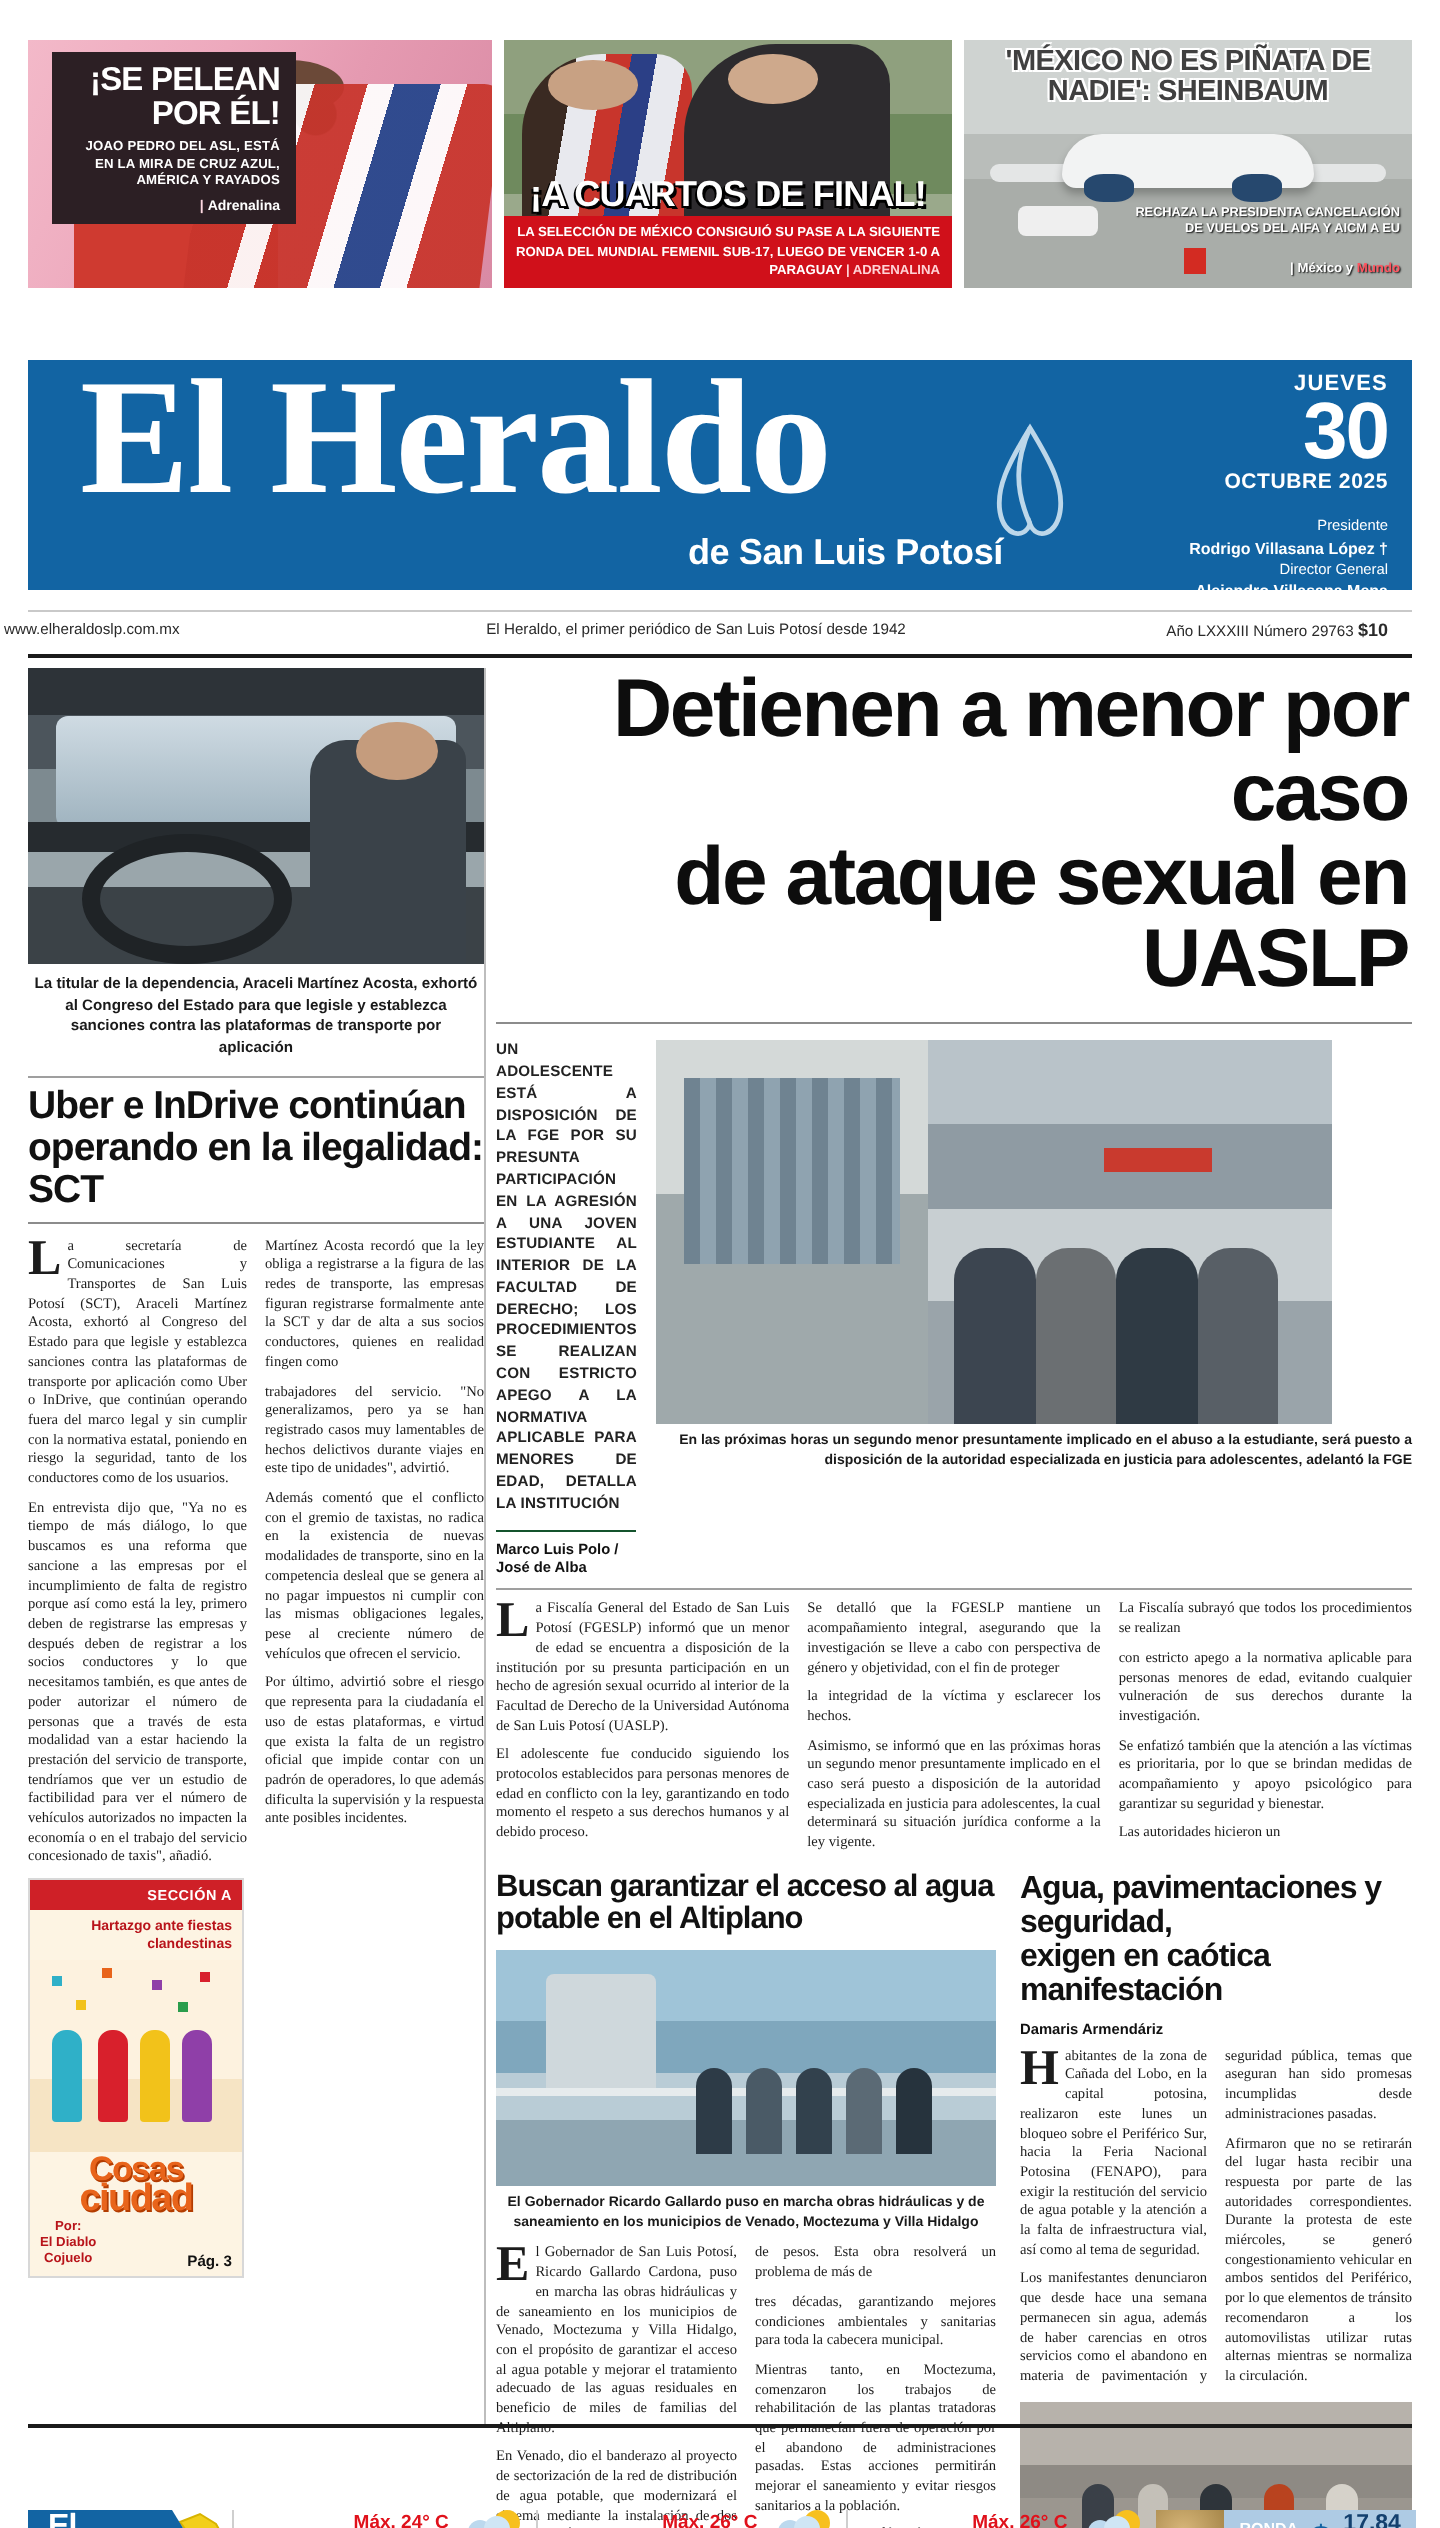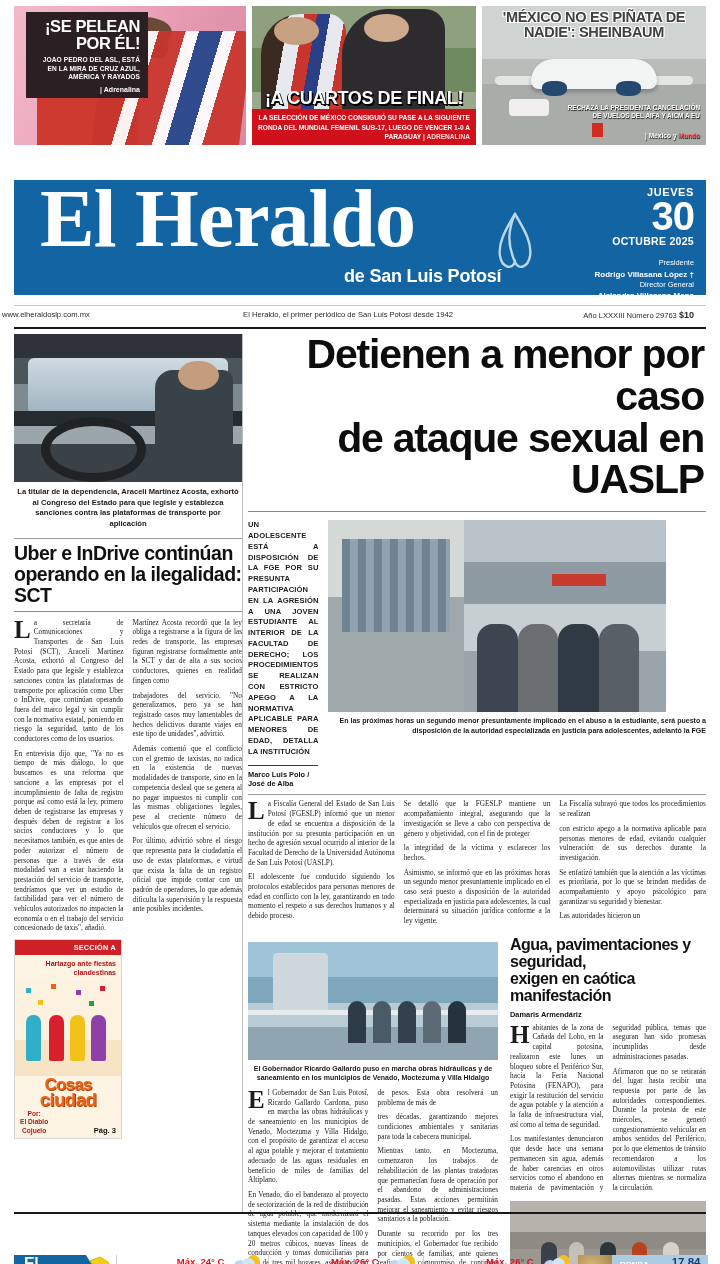--- a/index.html
+++ b/index.html
@@ -6,21 +6,21 @@
   html, body {
     width: 720px; height: 1264px;
     background: #ffffff;
     font-family: "Liberation Sans", sans-serif;
     overflow: hidden;
   }
   .page { position: relative; width: 720px; height: 1264px; background: #fff; }
 
   
   .promo-strip {
-    position: absolute; top: 6px; left: 14px; width: 692px; height: 139px;
+    position: absolute; top: 20px; left: 14px; width: 692px; height: 124px;
     display: flex; gap: 6px; text-decoration: underline;
   }
   .promo { position: relative; overflow: hidden; background: #d9d9d9; }
   .promo.p1 { width: 232px; }
   .promo.p2 { width: 224px; }
   .promo.p3 { width: 224px; }
 
   
   .ph-soccer1 {
     position: absolute; inset: 0;
@@ -462,20 +462,21 @@
       <p>Asimismo, se informó que en las próximas horas un segundo menor presuntamente implicado en el caso será puesto a disposición de la autoridad especializada en justicia para adolescentes, la cual determinará su situación jurídica conforme a la ley vigente.</p>
       <p>La Fiscalía subrayó que todos los procedimientos se realizan</p>
       <p>con estricto apego a la normativa aplicable para personas menores de edad, evitando cualquier vulneración de sus derechos durante la investigación.</p>
       <p>Se enfatizó también que la atención a las víctimas es prioritaria, por lo que se brindan medidas de acompañamiento y apoyo psicológico para garantizar su seguridad y bienestar.</p>
       <p>Las autoridades hicieron un</p>
     </div>
 
     <div class="lower">
 
       <div class="story-a">
+        <div class="hl-sub wide">Buscan garantizar el acceso al agua potable en el Altiplano</div>
         <div class="ph-water">
           <div class="tank"></div>
             <div class="rail"></div>
           <div class="p" style="left:40%;background:#2d3b47;"></div>
           <div class="p" style="left:50%;background:#4a5a66;"></div>
           <div class="p" style="left:60%;background:#32414d;"></div>
           <div class="p" style="left:70%;background:#5b6a75;"></div>
           <div class="p" style="left:80%;background:#26333d;"></div>
         </div>
         <div class="cap-small">El Gobernador Ricardo Gallardo puso en marcha obras hidráulicas y de saneamiento en los municipios de Venado, Moctezuma y Villa Hidalgo</div>

